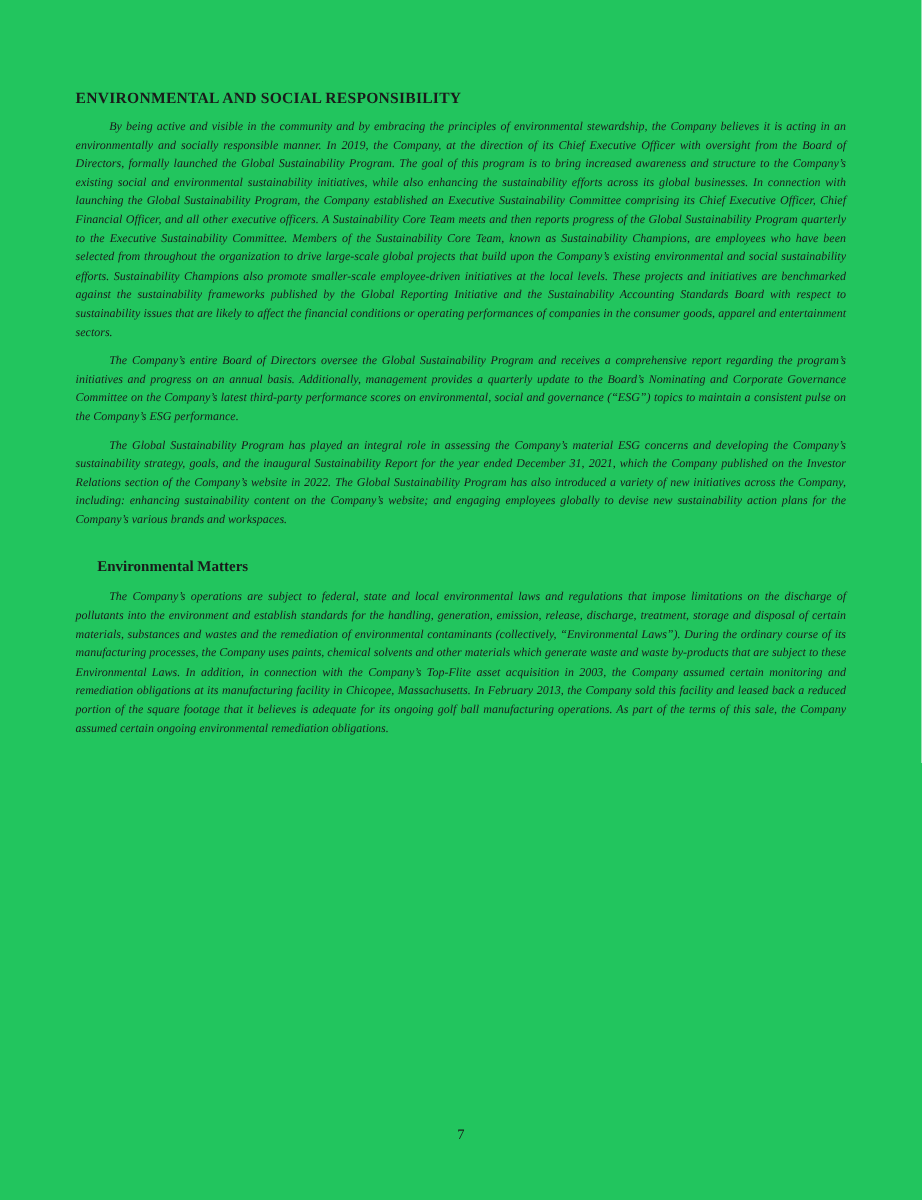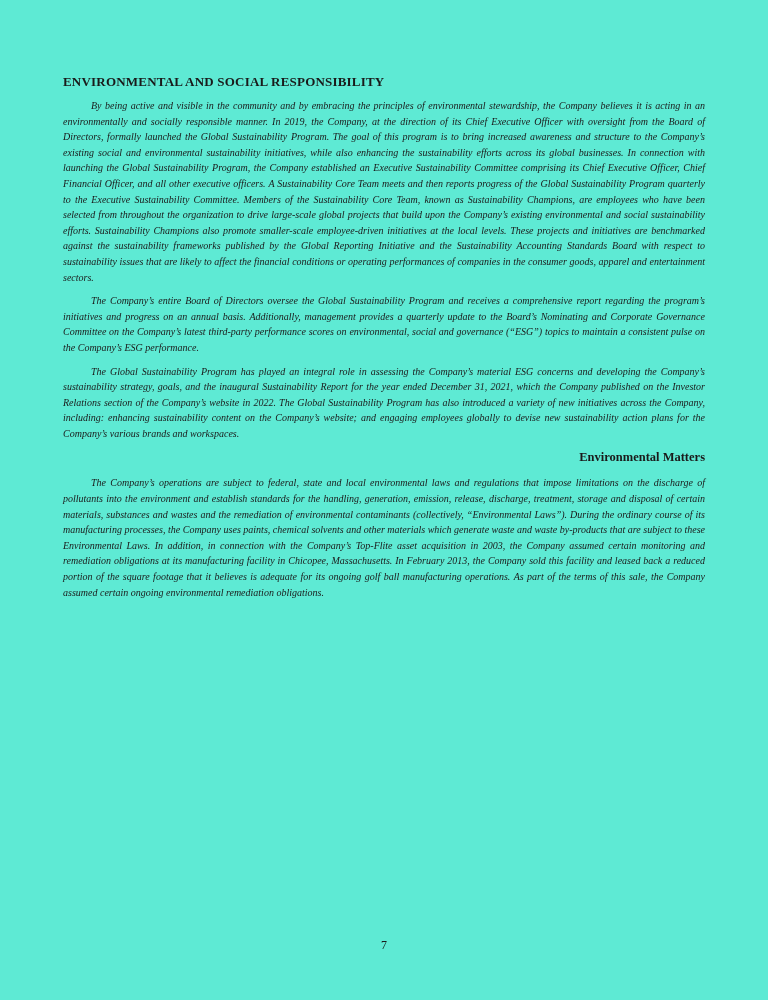--- a/index.html
+++ b/index.html
@@ -16,41 +16,40 @@
     overflow: hidden;
   }
   .sheet {
     position: absolute;
     top: 0;
     left: 0;
     width: 768px;
     height: 1000px;
     padding: 74px 63px 0 63px;
     box-sizing: border-box;
-    background: #5eead4;
+    background: #22c55e;
   }
   .heading {
     font-size: 13px;
     font-weight: bold;
     margin: 0 0 8px 0;
     letter-spacing: 0.2px;
   }
   .para {
     font-size: 10px;
     line-height: 15.6px;
     text-align: justify;
     text-indent: 28px;
     margin: 0 0 8px 0;
     font-style: italic;
   }
   .subheading {
     font-size: 12.5px;
     font-weight: bold;
-    margin: 9px 0 10px 18px;
-    text-align: right;
+    margin: 24px 0 10px 18px;
   }
   .page-footer {
     position: absolute;
     top: 938px;
     left: 0;
     width: 768px;
     text-align: center;
     font-size: 12px;
     color: #1a1a1a;
   }

